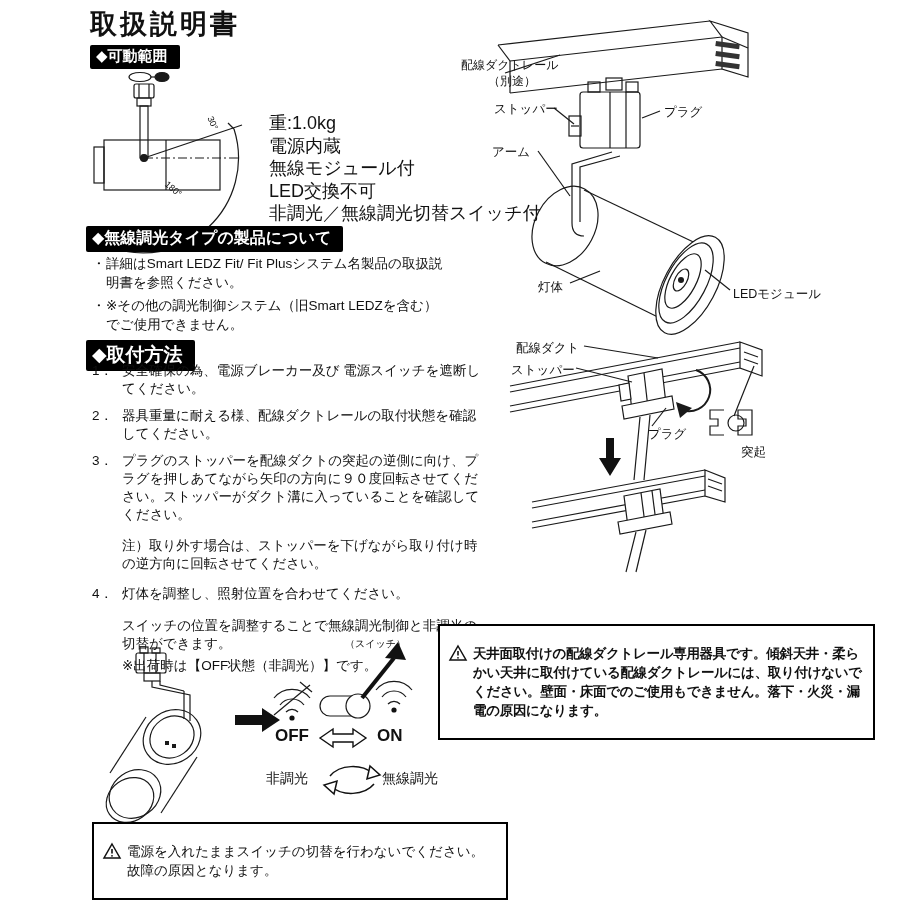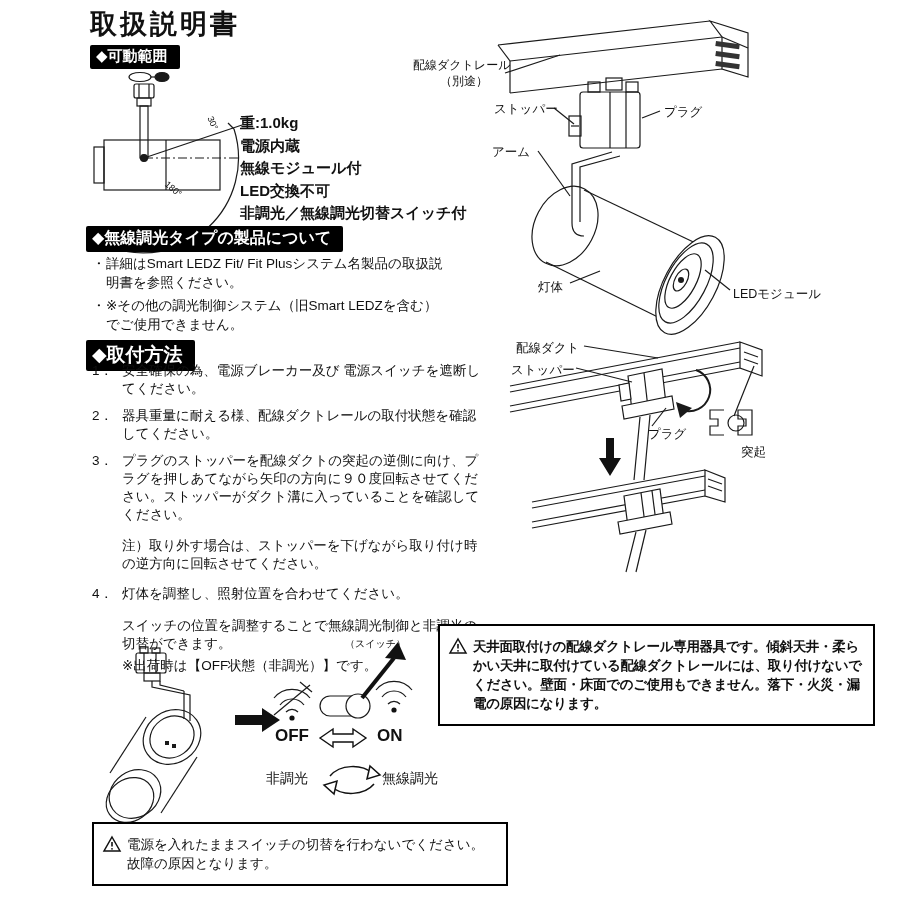--- a/index.html
+++ b/index.html
@@ -8,39 +8,39 @@
     font-family:"Liberation Sans","DejaVu Sans",sans-serif;color:#111;
     overflow:hidden;
   }
   .abs{position:absolute;}
   .title{font-size:27px;font-weight:bold;letter-spacing:3px;}
   .sec-bar{
     background:#000;color:#fff;font-weight:bold;
     padding:2px 12px 3px 6px;display:inline-block;white-space:nowrap;
     border-radius:2px;
   }
-  .specs{font-size:15px;font-weight:bold;line-height:22.5px;white-space:nowrap;}
+  .specs{font-size:18px;font-weight:normal;line-height:22.5px;white-space:nowrap;margin-left:29px;}
   .bullets{width:358px;font-size:13.5px;line-height:18.5px;}
   .b-item{display:flex;margin-bottom:5px;}
   .b-mark{width:14px;flex:none;}
   .b-text{flex:1;}
   .steps{width:392px;font-size:13.5px;}
   .step{display:flex;margin-bottom:9px;}
   .step-num{width:30px;flex:none;}
   .step-text{flex:1;line-height:18px;}
   .step-note{margin:13px 0 0 30px;line-height:18px;}
   .step4{display:flex;margin-top:12px;}
   .step-sub{margin:14px 0 0 30px;line-height:18px;}
   .step-sub2{margin:4px 0 0 30px;line-height:18px;}
   .lbl{position:absolute;font-size:12.5px;white-space:nowrap;color:#111;}
-  .lbl-sm{font-size:12px;}
+  .lbl-sm{font-size:12px;margin-left:48px;}
   .angle{position:absolute;font-size:9px;white-space:nowrap;}
   .warnbox{
     position:absolute;border:2px solid #000;background:#fff;
-    display:flex;align-items:flex-start;padding:11px 9px;box-sizing:border-box;
+    display:flex;align-items:flex-start;padding:18px 9px;box-sizing:border-box;
   }
   .warnbox .w-icon{flex:none;margin:1px 6px 0 0;}
   .warnbox .w-text{flex:1;font-size:13.5px;line-height:19px;}
   .warn-bold .w-text{font-weight:bold;letter-spacing:-0.3px;}
   .offon{font-size:17px;font-weight:bold;}
   .dimlbl{font-size:14px;}
   .swlbl{font-size:10px;}
   svg{position:absolute;overflow:visible;}
   .ink{stroke:#1a1a1a;fill:none;stroke-width:1.2;}
 </style>

